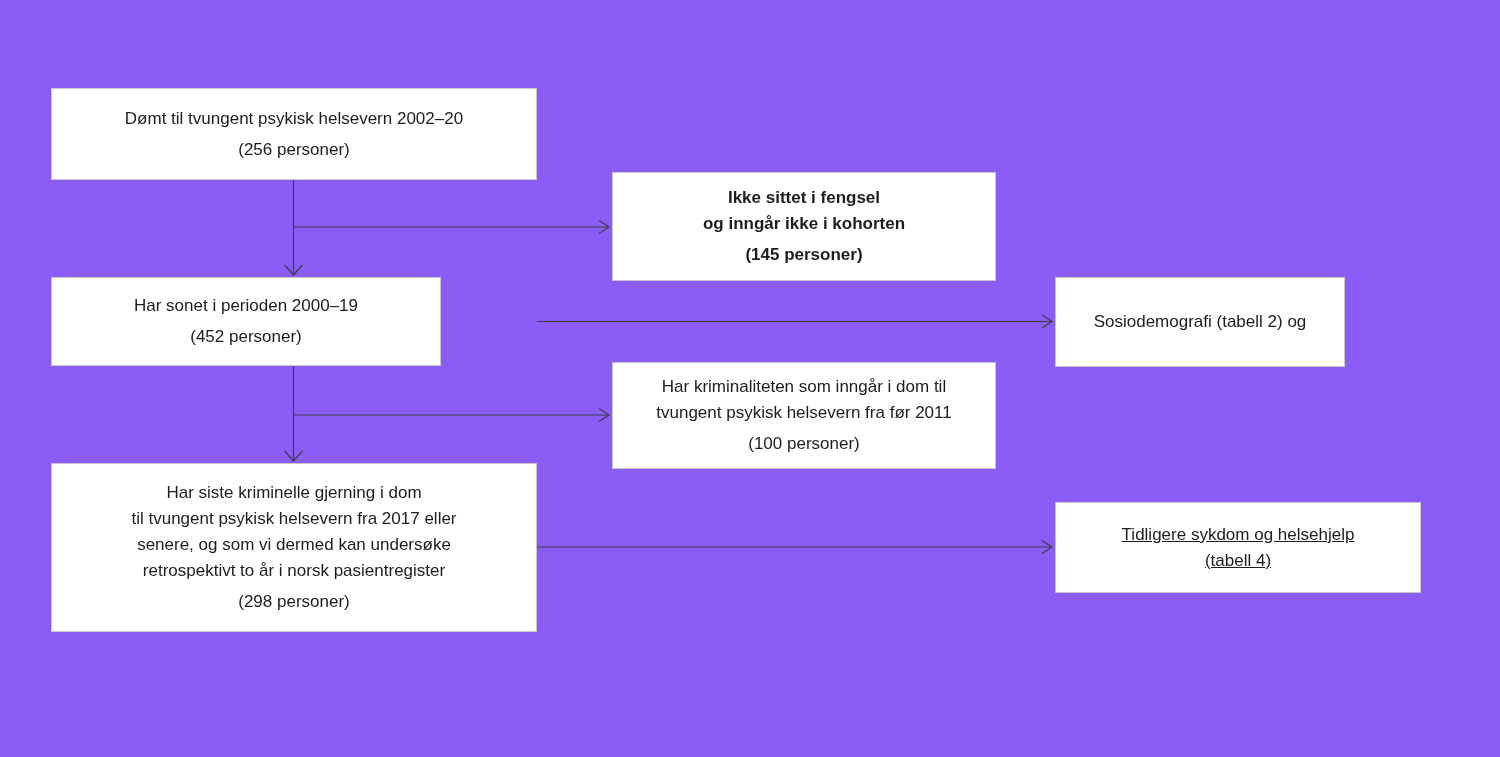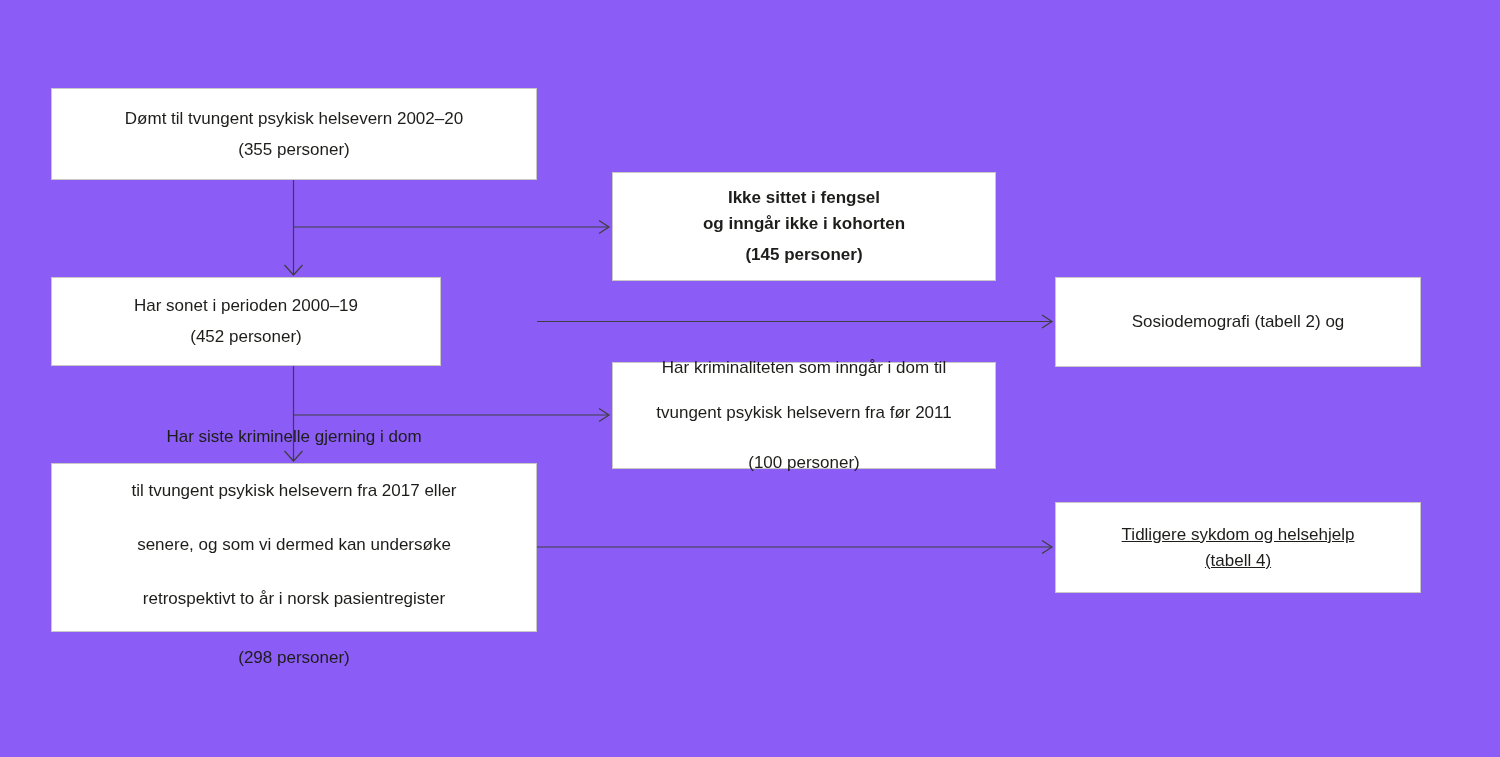--- a/index.html
+++ b/index.html
@@ -34,23 +34,23 @@
   }
   .connectors path, .connectors polyline {
     fill: none;
     stroke: #3e3e3e;
     stroke-width: 1.2;
   }
   
   #box-cohort-source   { left: 51px;  top: 88px;  width: 486px; height: 92px;  }
   #box-no-prison       { left: 612px; top: 172px; width: 384px; height: 109px; font-weight: bold; }
   #box-served-period   { left: 51px;  top: 277px; width: 390px; height: 89px;  }
-  #box-tables-2-3      { left: 1055px;top: 277px; width: 366px; height: 90px;  }
-  #box-pre-2011        { left: 612px; top: 362px; width: 384px; height: 107px; gap: 19px; }
-  #box-final-sample    { left: 51px;  top: 463px; width: 486px; height: 169px; gap: 28px; }
+  #box-tables-2-3      { left: 1055px;top: 277px; width: 290px; height: 90px;  }
+  #box-pre-2011        { left: 612px; top: 362px; width: 384px; height: 107px; }
+  #box-final-sample    { left: 51px;  top: 463px; width: 486px; height: 169px; }
   #box-table-4         { left: 1055px;top: 502px; width: 366px; height: 91px; text-decoration: underline;  }
 </style>
 </head>
 <body>
 
 <div class="canvas">
 
   <svg class="connectors" viewBox="0 0 1500 757" xmlns="http://www.w3.org/2000/svg">
 
     <g>
@@ -79,21 +79,21 @@
     </g>
 
     <g>
       <path d="M 537 547 H 1051"></path>
       <polyline points="1042,540.5 1052,547 1042,553.5"></polyline>
     </g>
   </svg>
 
   <div class="box" id="box-cohort-source">
     <div>Dømt til tvungent psykisk helsevern 2002–20</div>
-    <div class="count">(355 personer)</div>
+    <div class="count">(256 personer)</div>
   </div>
 
   <div class="box" id="box-no-prison">
     <div>Ikke sittet i fengsel</div>
     <div>og inngår ikke i kohorten</div>
     <div class="count">(145 personer)</div>
   </div>
 
   <div class="box" id="box-served-period">
     <div>Har sonet i perioden 2000–19</div>

